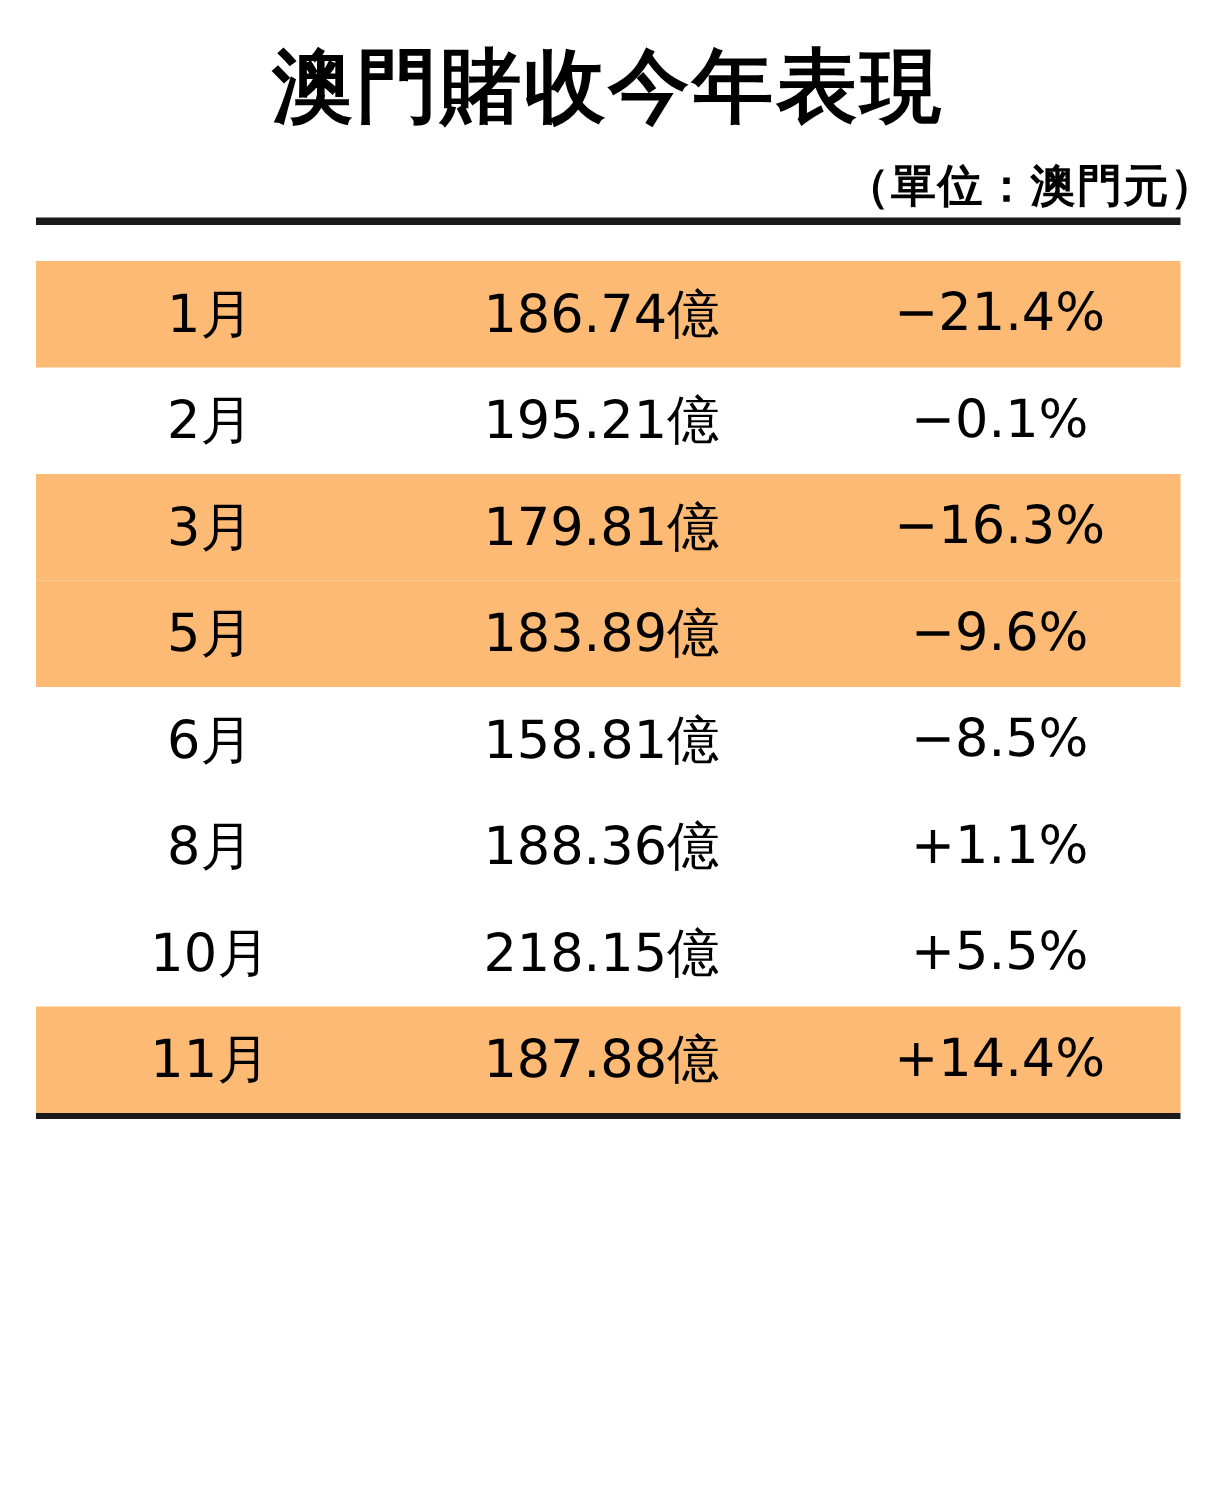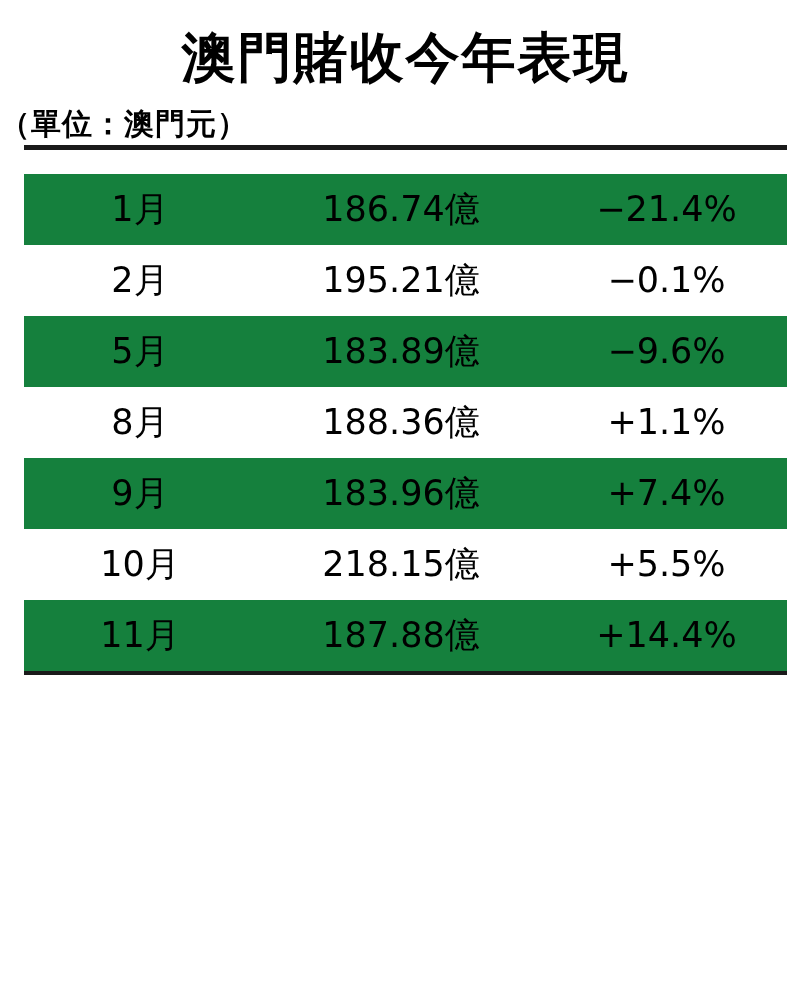--- a/index.html
+++ b/index.html
@@ -23,40 +23,40 @@
   .title {
     text-align: center;
     font-size: 54px;
     font-weight: bold;
     letter-spacing: 2px;
     margin: 26px 0 4px 0;
     line-height: 1.18;
     font-family: "DejaVu Sans", sans-serif;
   }
   .subtitle {
-    text-align: left;
+    text-align: right;
     font-size: 30px;
     font-weight: bold;
     margin: 14px 0 0 0;
     letter-spacing: 1px;
     font-family: Liberation Sans, sans-serif;
   }
   .table-wrap {
     margin: 24px 24px 0 24px;
   }
   table.data-table {
     width: 763px;
     border-collapse: collapse;
     table-layout: fixed;
   }
   table.data-table tr.row {
     height: 71px;
   }
   table.data-table tr.row.alt td {
-    background: #15803d;
+    background: #fdba74;
   }
   table.data-table td {
     text-align: center;
     vertical-align: middle;
     font-size: 35px;
     font-family: "DejaVu Sans", sans-serif;
     padding: 0;
     border: none;
   }
   td.col-month { width: 232px; }
@@ -100,33 +100,38 @@
           <td class="col-month"><span class="cellnum">1月</span></td>
           <td class="col-amount"><span class="cellnum">186.74億</span></td>
           <td class="col-change"><span class="cellnum">−21.4%</span></td>
         </tr>
         <tr class="row">
           <td class="col-month"><span class="cellnum">2月</span></td>
           <td class="col-amount"><span class="cellnum">195.21億</span></td>
           <td class="col-change"><span class="cellnum">−0.1%</span></td>
         </tr>
         <tr class="row alt">
+          <td class="col-month"><span class="cellnum">3月</span></td>
+          <td class="col-amount"><span class="cellnum">179.81億</span></td>
+          <td class="col-change"><span class="cellnum">−16.3%</span></td>
+        </tr>
+        <tr class="row alt">
           <td class="col-month"><span class="cellnum">5月</span></td>
           <td class="col-amount"><span class="cellnum">183.89億</span></td>
           <td class="col-change"><span class="cellnum">−9.6%</span></td>
         </tr>
         <tr class="row">
+          <td class="col-month"><span class="cellnum">6月</span></td>
+          <td class="col-amount"><span class="cellnum">158.81億</span></td>
+          <td class="col-change"><span class="cellnum">−8.5%</span></td>
+        </tr>
+        <tr class="row">
           <td class="col-month"><span class="cellnum">8月</span></td>
           <td class="col-amount"><span class="cellnum">188.36億</span></td>
           <td class="col-change"><span class="cellnum">+1.1%</span></td>
-        </tr>
-        <tr class="row alt">
-          <td class="col-month"><span class="cellnum">9月</span></td>
-          <td class="col-amount"><span class="cellnum">183.96億</span></td>
-          <td class="col-change"><span class="cellnum">+7.4%</span></td>
         </tr>
         <tr class="row">
           <td class="col-month"><span class="cellnum">10月</span></td>
           <td class="col-amount"><span class="cellnum">218.15億</span></td>
           <td class="col-change"><span class="cellnum">+5.5%</span></td>
         </tr>
         <tr class="row alt">
           <td class="col-month"><span class="cellnum">11月</span></td>
           <td class="col-amount"><span class="cellnum">187.88億</span></td>
           <td class="col-change"><span class="cellnum">+14.4%</span></td>

